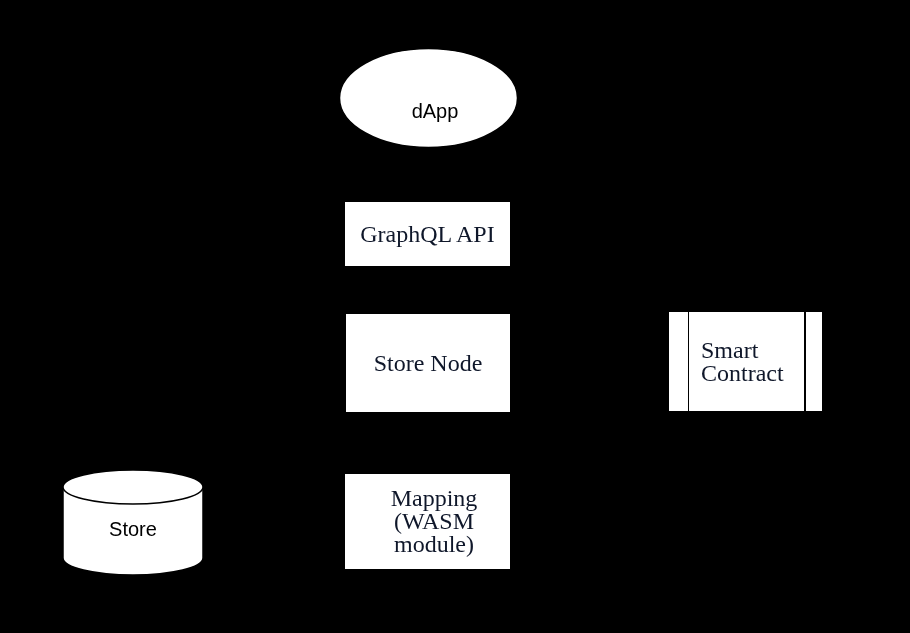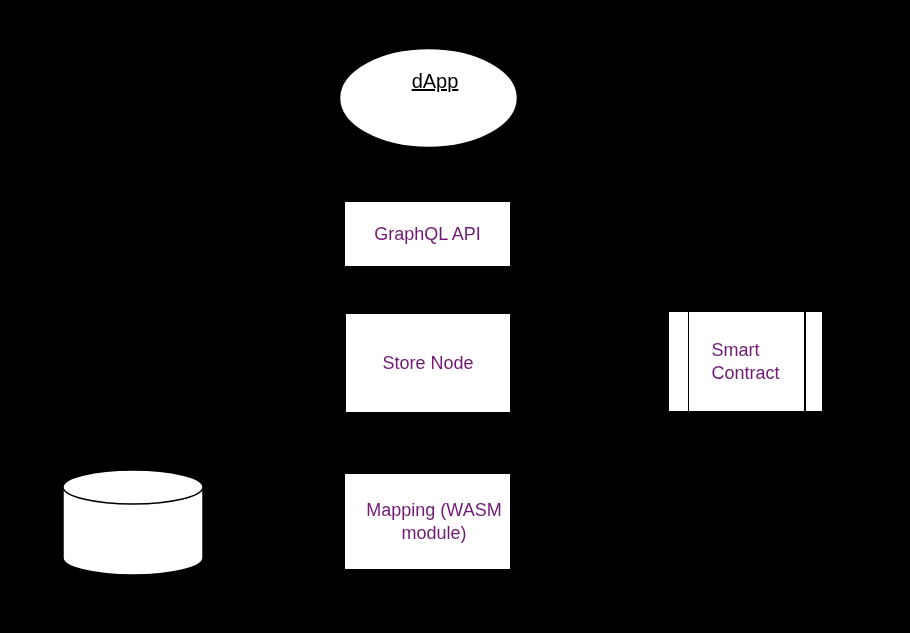--- a/index.html
+++ b/index.html
@@ -19,32 +19,33 @@
     pointer-events: none;
   }
   .node {
     position: absolute;
     background: #ffffff;
     border: 1.5px solid #000000;
     box-sizing: border-box;
     display: flex;
     align-items: center;
     justify-content: center;
-    color: #701a75;
-    font-size: 18px;
+    color: #0f172a;
+    font-size: 24px;
     line-height: 23px;
     text-align: center;
+    font-family: Liberation Serif, serif;
   }
   .node-graphql-api { left: 344px; top: 201px; width: 167px; height: 66px; }
   .node-graph-node  { left: 345px; top: 313px; width: 166px; height: 100px; }
   .node-mapping     { left: 344px; top: 473px; width: 167px; height: 97px; justify-content: flex-end; }
   .node-mapping .label-text { width: 152px; }
   .node-smart-contract {
     left: 668px; top: 311px; width: 155px; height: 101px;
-    justify-content: center;
+    justify-content: flex-start;
     text-align: left;
   }
   .node-smart-contract .label-text {
     margin-left: 32px;
     width: 100px;
   }
   .sc-line {
     position: absolute;
     top: 0; bottom: 0;
     width: 1.5px;
@@ -52,21 +53,21 @@
   }
   .sc-line-left  { left: 18.5px; }
   .sc-line-right { right: 16.5px; }
   .float-label {
     position: absolute;
     color: #000000;
     font-size: 20px;
     line-height: 23px;
     text-align: center;
   }
-  .dapp-label  { left: 340px; top: 70px;  width: 190px; text-decoration: underline; }
+  .dapp-label  { left: 340px; top: 100px;  width: 190px; }
   .store-label { left: 63px;  top: 518px; width: 140px; }
 </style>
 </head>
 <body>
 
 <div class="stage">
 
   <svg class="layer" width="910" height="633" viewBox="0 0 910 633">
     <ellipse cx="428.5" cy="98" rx="89" ry="49.5" fill="#ffffff" stroke="#000000" stroke-width="1.5"></ellipse>
     <g>
@@ -87,20 +88,21 @@
     <span class="sc-line sc-line-left"></span>
     <span class="sc-line sc-line-right"></span>
     <span class="label-text">Smart Contract</span>
   </div>
 
   <div class="node node-mapping">
     <span class="label-text">Mapping (WASM module)</span>
   </div>
 
   <div class="float-label dapp-label">dApp</div>
+  <div class="float-label store-label">Store</div>
 
   <svg class="layer" width="910" height="633" viewBox="0 0 910 633">
     <defs>
       <marker id="arrow" markerUnits="userSpaceOnUse" markerWidth="9" markerHeight="9" refX="7" refY="4" orient="auto">
         <path d="M0,0 L8,4 L0,8 Z" fill="#000000"></path>
       </marker>
     </defs>
     <g stroke="#000000" stroke-width="1.5" fill="none">
       <path d="M 428 201 L 428 150" marker-end="url(#arrow)"></path>
       <path d="M 428 313 L 428 270" marker-end="url(#arrow)"></path>

